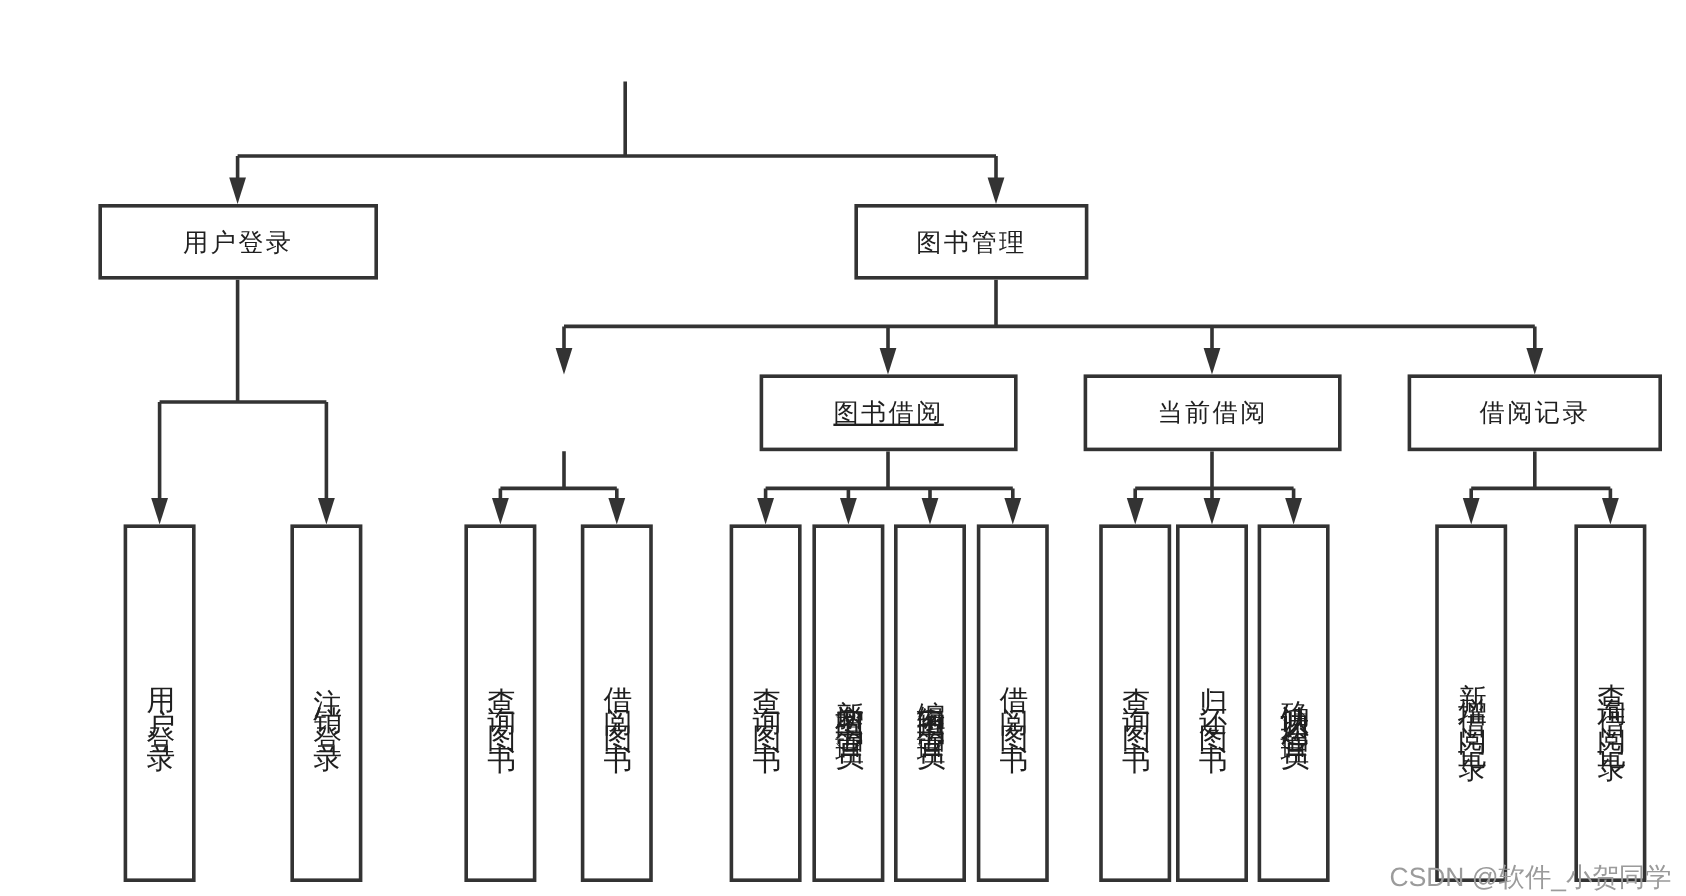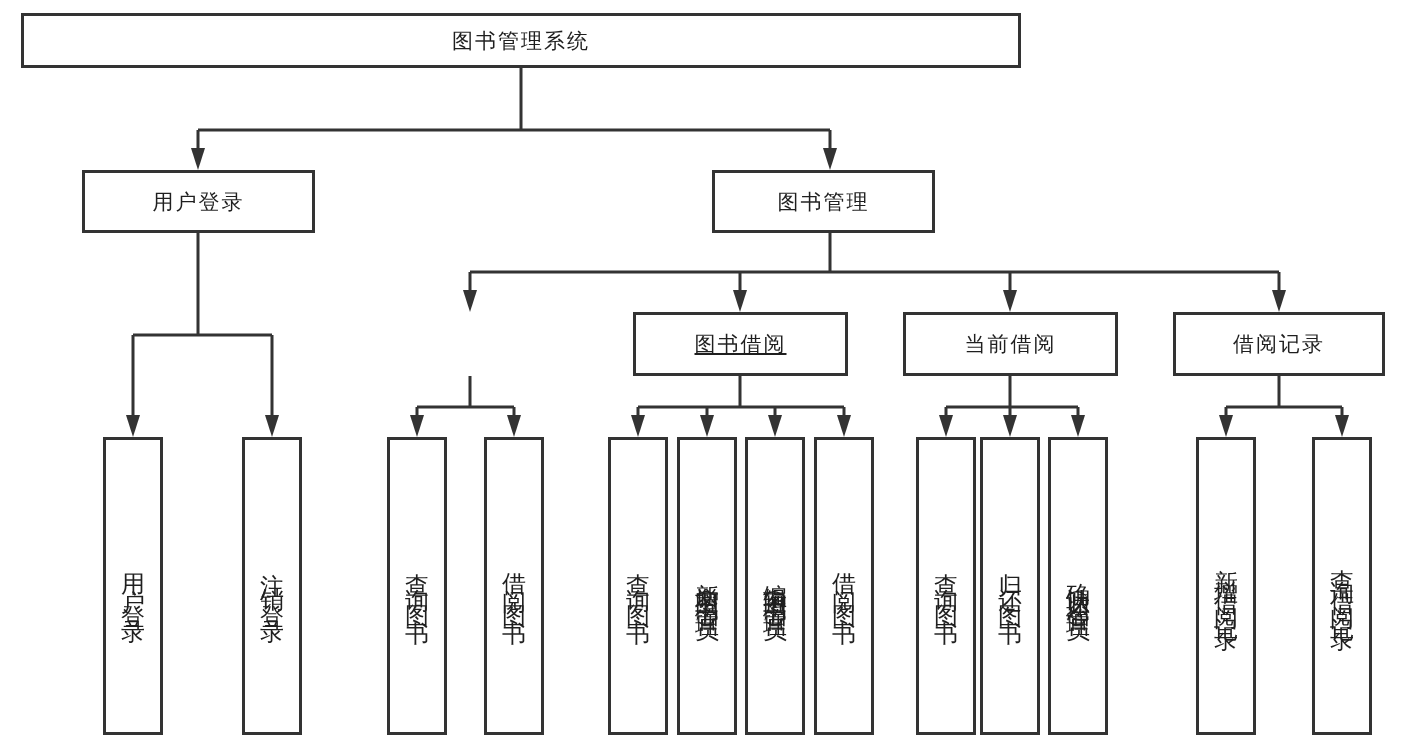--- a/index.html
+++ b/index.html
@@ -22,21 +22,21 @@
     background: #ffffff;
     border: 3px solid #333333;
     display: flex;
     align-items: center;
     justify-content: center;
     color: #1f1f1f;
   }
   .node.h { font-size: 21px; letter-spacing: 2px; white-space: nowrap; }
   .node.root    { left: 21px;   top: 13px;  width: 1000px; height: 55px; }
   .node.l2a     { left: 82px;   top: 170px; width: 233px;  height: 63px; }
-  .node.l2b     { left: 712px;  top: 170px; width: 223px;  height: 63px; }
+  .node.l2b     { left: 712px;  top: 170px; width: 195px;  height: 63px; }
   .node.l3a     { left: 363px;  top: 312px; width: 214px;  height: 64px; }
   .node.l3b     { left: 633px;  top: 312px; width: 215px;  height: 64px; text-decoration: underline; }
   .node.l3c     { left: 903px;  top: 312px; width: 215px;  height: 64px; text-align: center; }
   .node.l3d     { left: 1173px; top: 312px; width: 212px;  height: 64px; }
   .node.v { top: 437px; width: 60px; height: 298px; }
   .node.v span {
     writing-mode: vertical-rl;
     text-orientation: mixed;
     font-size: 24px;
     letter-spacing: 16px;
@@ -110,21 +110,20 @@
       <polygon points="768,415 782,415 775,437"></polygon>
       <polygon points="837,415 851,415 844,437"></polygon>
       <polygon points="939,415 953,415 946,437"></polygon>
       <polygon points="1003,415 1017,415 1010,437"></polygon>
       <polygon points="1071,415 1085,415 1078,437"></polygon>
       <polygon points="1219,415 1233,415 1226,437"></polygon>
       <polygon points="1335,415 1349,415 1342,437"></polygon>
     </g>
   </svg>
 
-  <div class="node h root">图书管理系统</div>
 
   <div class="node h l2a">用户登录</div>
   <div class="node h l2b">图书管理</div>
 
   <div class="node h l3b">图书借阅</div>
   <div class="node h l3c">当前借阅</div>
   <div class="node h l3d">借阅记录</div>
 
   <div class="node v v1">
     <span>用户登录</span>
@@ -159,14 +158,15 @@
   <div class="node v v11 long">
     <span>确认归还（管理员）</span>
   </div>
   <div class="node v v12 mid">
     <span>新增借阅记录</span>
   </div>
   <div class="node v v13 mid">
     <span>查询借阅记录</span>
   </div>
 
+  <div class="watermark">CSDN @软件_小贺同学</div>
 
 </div>
 
 </body></html>

